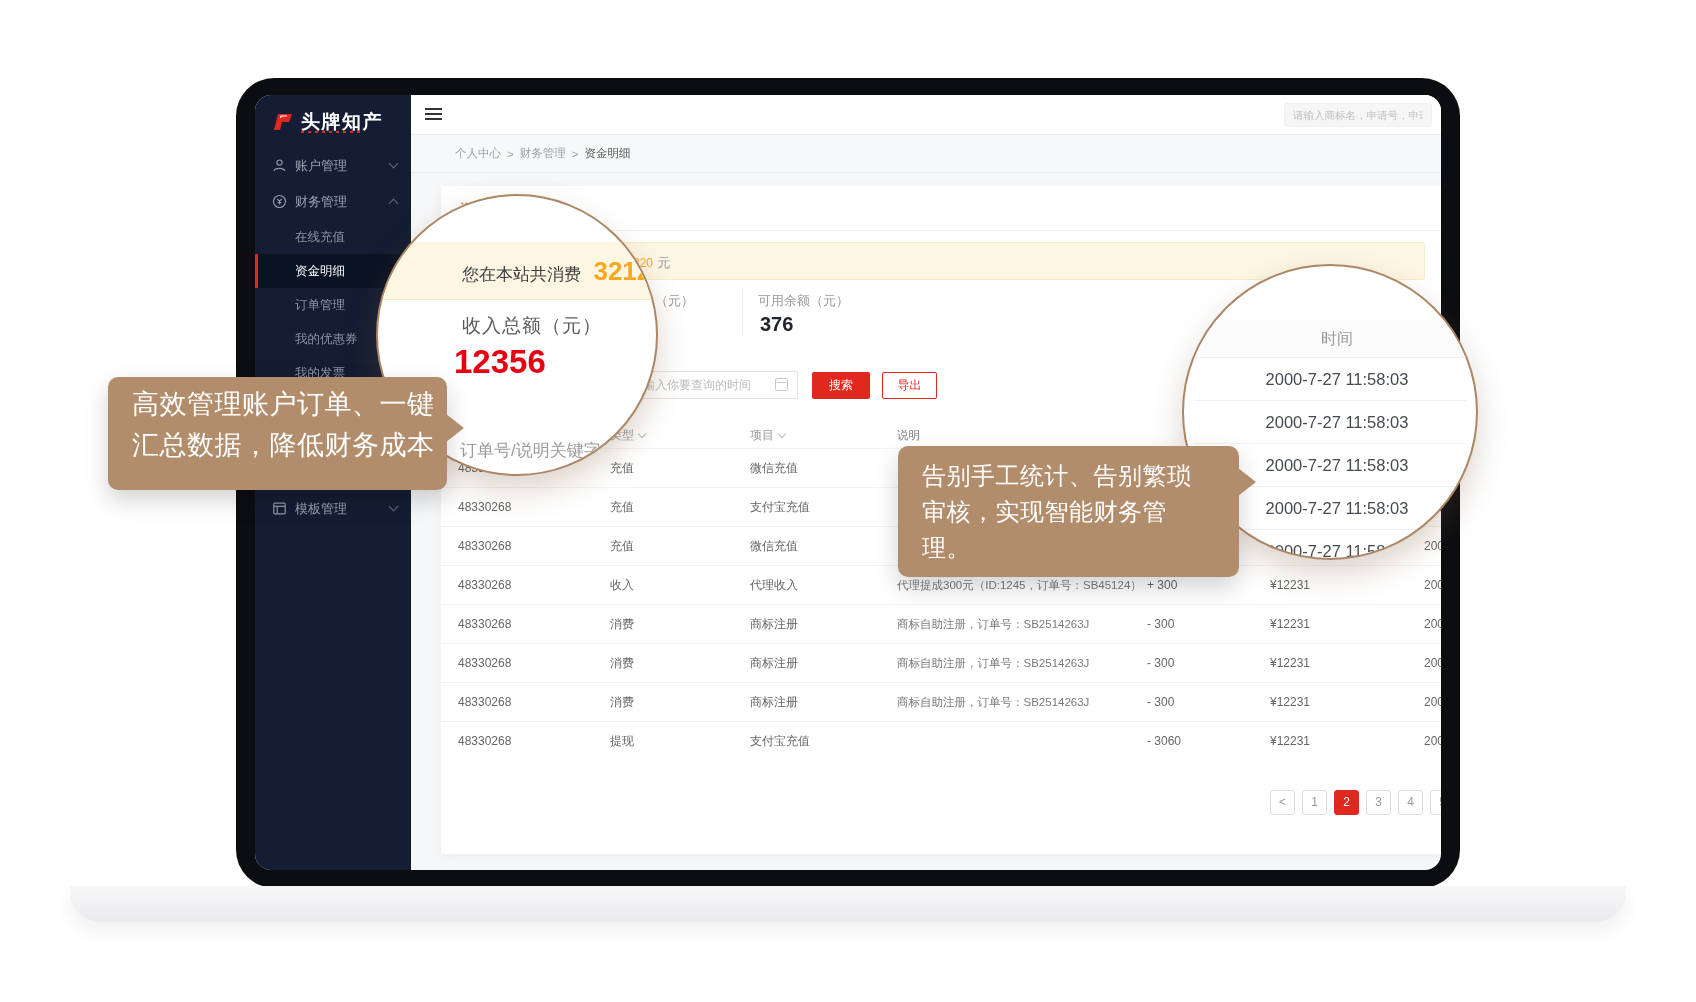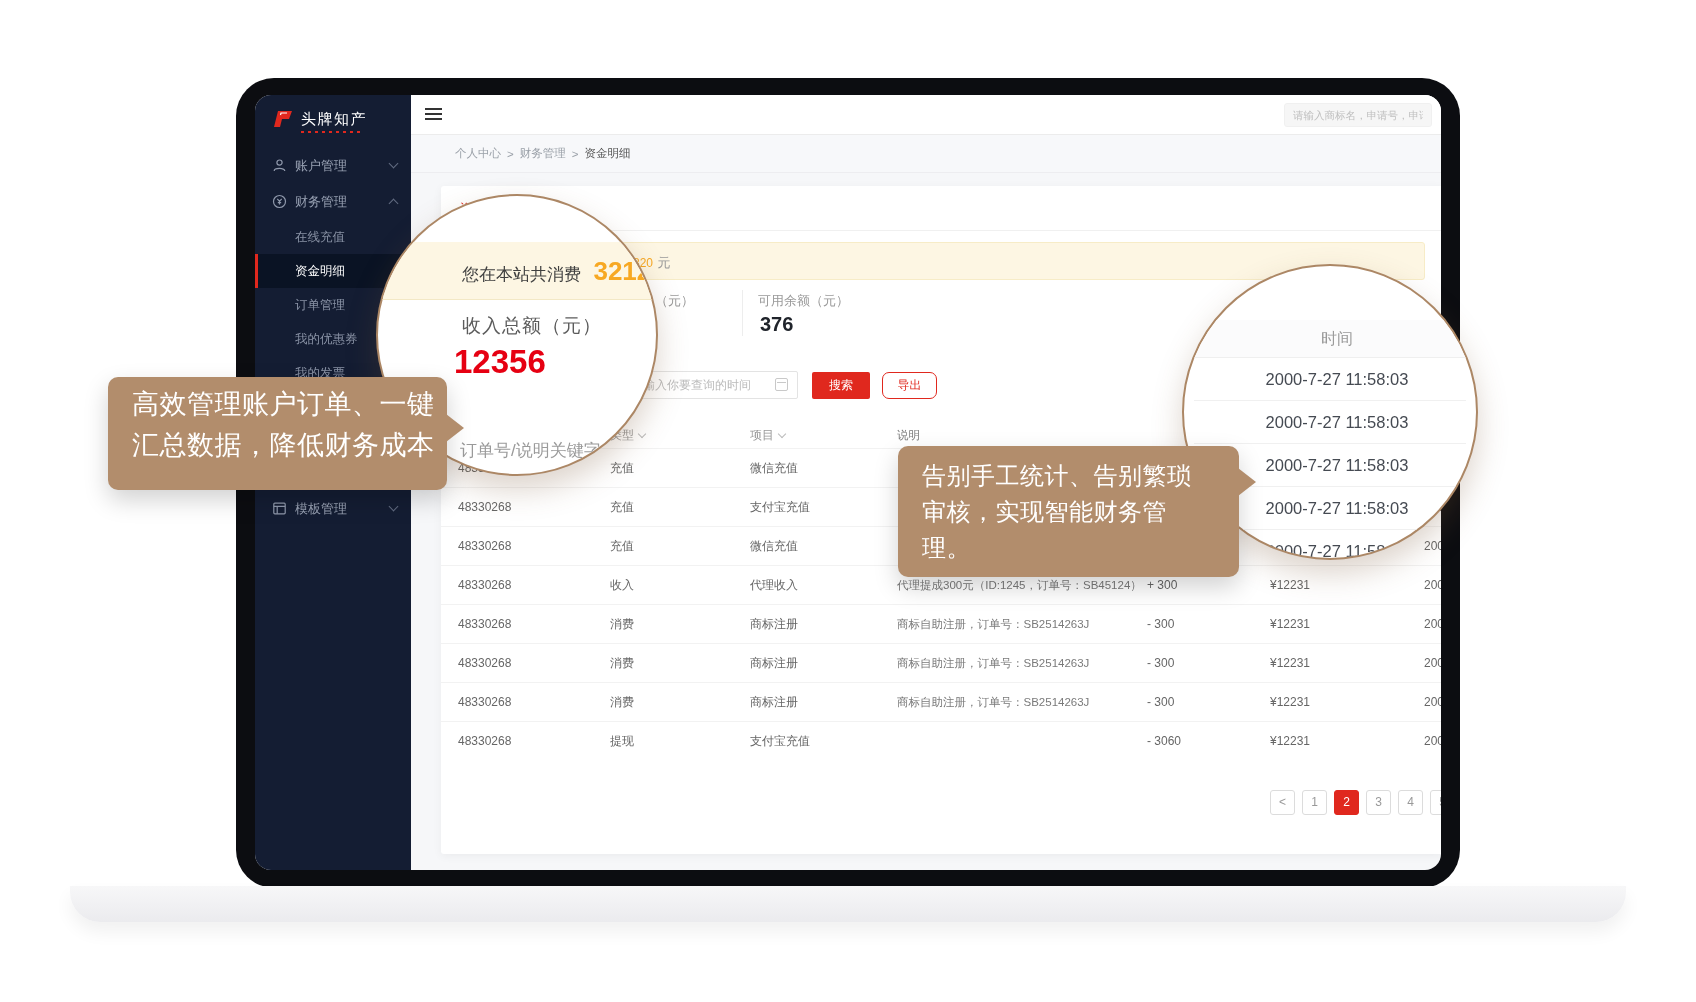--- a/index.html
+++ b/index.html
@@ -10,21 +10,21 @@
   .bezel { position:absolute; left:236px; top:78px; width:1224px; height:810px; background:#0c0d11; border-radius:38px; }
   .base  { position:absolute; left:70px; top:886px; width:1556px; height:36px;
            background:linear-gradient(#f7f7f8,#ebebee); border-radius:0 0 30px 30px;
            box-shadow:0 10px 18px rgba(0,0,0,.06); }
 
   .screen { position:absolute; left:255px; top:95px; width:1186px; height:775px; background:#f6f7f9; border-radius:16px; overflow:hidden; }
 
   
   .sidebar { position:absolute; left:0; top:0; width:156px; height:775px; background:#141d33; }
   .logo { position:absolute; left:16px; top:14px; display:flex; align-items:center; gap:6px; }
-  .logo-title { color:#fff; font-size:15px; font-weight:normal; letter-spacing:1.5px; }
+  .logo-title { color:#fff; font-size:19px; font-weight:bold; letter-spacing:1.5px; }
   .logo-sub { position:absolute; left:46px; top:36px; width:62px; height:2px;
               background:repeating-linear-gradient(90deg,#e0281e 0 3px,transparent 3px 7px); }
   .m-item { position:absolute; left:0; width:156px; height:36px; display:flex; align-items:center;
             color:#98a1b3; font-size:13px; cursor:pointer; }
   .m-item .mi-ico { position:absolute; left:17px; top:10px; width:15px; height:15px; }
   .m-item .mi-label { position:absolute; left:40px; }
   .chev { position:absolute; right:14px; width:7px; height:7px; border-right:1.4px solid #626c82; border-bottom:1.4px solid #626c82; }
   .chev.down { top:12px; transform:rotate(45deg); }
   .chev.up   { top:16px; transform:rotate(-135deg); }
   .submenu { position:absolute; left:0; top:125px; width:156px; }
@@ -65,21 +65,21 @@
   .stat-bal-value { position:absolute; left:319px; top:127px; font-size:20px; font-weight:bold; color:#20242b; }
 
   .date-input { position:absolute; left:179px; top:185px; width:178px; height:28px; border:1px solid #e3e3e3;
                 border-radius:2px; font-size:12px; color:#666; padding:0 26px 0 10px; outline:none; background:#fff; }
   .date-input::placeholder { color:#bbb; }
   .cal-ico { position:absolute; left:334px; top:192px; width:13px; height:13px; border:1.2px solid #c9c9c9; border-radius:2px; }
   .cal-ico::before { content:""; position:absolute; left:1px; right:1px; top:2.5px; height:1.2px; background:#c9c9c9; }
   .btn-search { position:absolute; left:371px; top:186px; width:58px; height:27px; background:#e0281e; color:#fff;
                 font-size:12px; border:none; border-radius:2px; cursor:pointer; }
   .btn-export { position:absolute; left:441px; top:186px; width:55px; height:27px; background:#fff; color:#e0281e;
-                font-size:12px; border:1px solid #e0281e; border-radius:7px; cursor:pointer; }
+                font-size:12px; border:1px solid #e0281e; border-radius:2px; cursor:pointer; }
 
   
   .table { position:absolute; left:0; top:236px; width:100%; }
   .thead { position:relative; height:26px; color:#999; font-size:12px; }
   .trow  { position:relative; height:39px; border-top:1px solid #f2f2f2; font-size:12px; color:#666; }
   .cell { position:absolute; top:0; line-height:39px; white-space:nowrap; }
   .thead .cell { line-height:26px; }
   .c1{left:17px;} .c2{left:169px;} .c3{left:309px;} .c4{left:456px; width:246px; overflow:hidden; font-size:11.5px; color:#7a7a7a;}
   .c5{left:706px;} .c6{left:829px;} .c7{left:983px; width:19px; overflow:hidden;}
   .sort-caret { display:inline-block; width:6px; height:6px; border-right:1.2px solid #bbb; border-bottom:1.2px solid #bbb;

